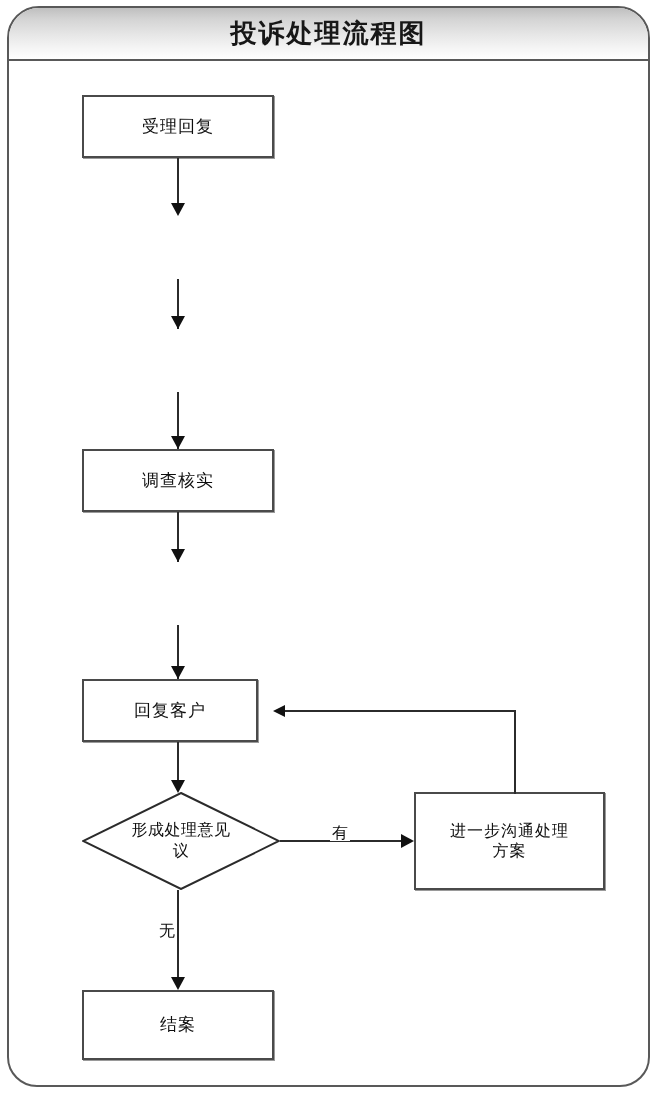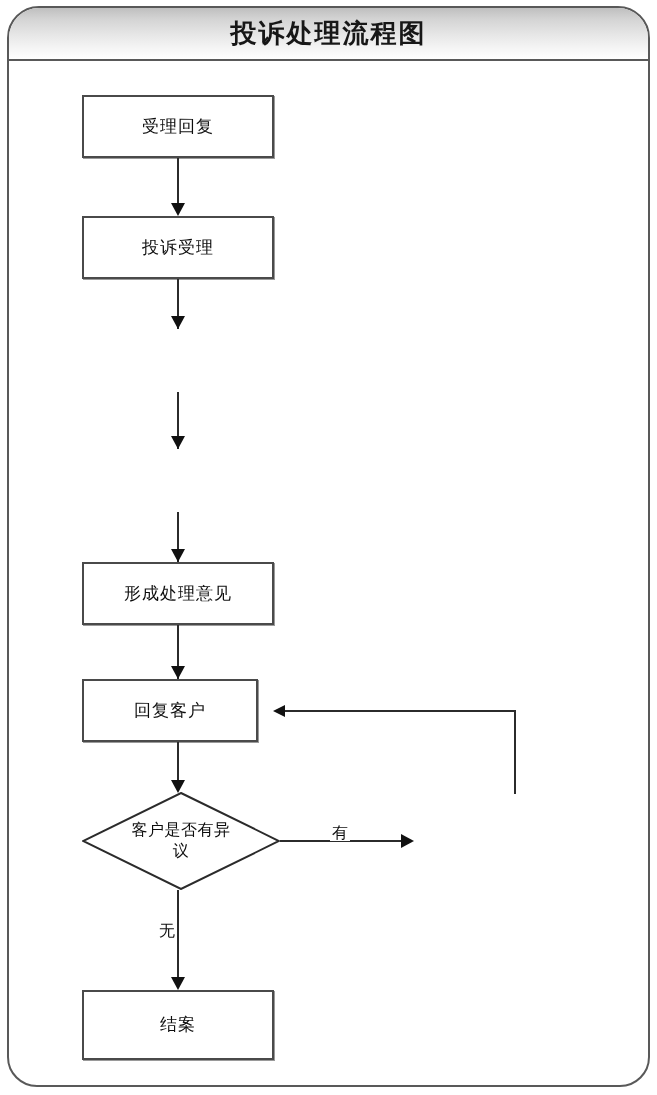--- a/index.html
+++ b/index.html
@@ -157,61 +157,62 @@
       <div class="title-text">投诉处理流程图</div>
     </div>
 
     <div class="node process" style="left:73px; top:87px; width:192px; height:63px;">
       <span class="node-label">受理回复</span>
     </div>
 
     <div class="vline" style="left:168px; top:150px; height:50px;"></div>
     <div class="arrow-down" style="left:162px; top:195px;"></div>
 
-    <div class="node process" style="left:73px; top:208px; width:192px; height:63px;">
-      <span class="node-label">投诉受理</span>
-    </div>
 
     <div class="vline" style="left:168px; top:271px; height:50px;"></div>
     <div class="arrow-down" style="left:162px; top:308px;"></div>
 
 
     <div class="vline" style="left:168px; top:384px; height:57px;"></div>
     <div class="arrow-down" style="left:162px; top:428px;"></div>
 
+    <div class="node process" style="left:73px; top:441px; width:192px; height:63px;">
+      <span class="node-label">调查核实</span>
+    </div>
 
     <div class="vline" style="left:168px; top:504px; height:50px;"></div>
     <div class="arrow-down" style="left:162px; top:541px;"></div>
 
-    <div class="node process" style="left:73px; top:554px; width:192px; height:63px;">
-      <span class="node-label">形成处理意见</span>
-    </div>
 
     <div class="vline" style="left:168px; top:617px; height:54px;"></div>
     <div class="arrow-down" style="left:162px; top:658px;"></div>
 
     <div class="node process" style="left:73px; top:671px; width:176px; height:63px;">
       <span class="node-label">回复客户</span>
     </div>
 
     <div class="vline" style="left:168px; top:734px; height:48px;"></div>
     <div class="arrow-down" style="left:162px; top:772px;"></div>
 
     <div class="decision" style="left:73px; top:784px; width:198px; height:98px;">
       <svg class="diamond-shape" viewBox="0 0 198 98" preserveAspectRatio="none">
         <polygon points="99,1 197,49 99,97 1,49" fill="#ffffff" stroke="#2b2b2b" stroke-width="2"></polygon>
       </svg>
-      <span class="decision-label" style="white-space: pre-line;">客户是否有异
+      <span class="decision-label" style="white-space: pre-line;">形成处理意见
 议</span>
     </div>
 
     <div class="hline" style="left:271px; top:832px; width:122px;"></div>
     <div class="arrow-right" style="left:392px; top:826px;"></div>
     <div class="edge-label" style="left:321px; top:817px;">有</div>
 
+    <div class="node process" style="left:405px; top:784px; width:191px; height:98px; font-size:16px;">
+      <span class="node-label">进一步沟通处理
+方案</span>
+    </div>
 
     <div class="vline" style="left:505px; top:702px; height:84px;"></div>
     <div class="hline" style="left:272px; top:702px; width:235px;"></div>
     <div class="arrow-left" style="left:264px; top:697px;"></div>
 
     <div class="vline" style="left:168px; top:882px; height:96px;"></div>
     <div class="arrow-down" style="left:162px; top:969px;"></div>
     <div class="edge-label" style="left:148px; top:915px;">无</div>
 
     <div class="node process" style="left:73px; top:982px; width:192px; height:70px;justify-content:center;">

